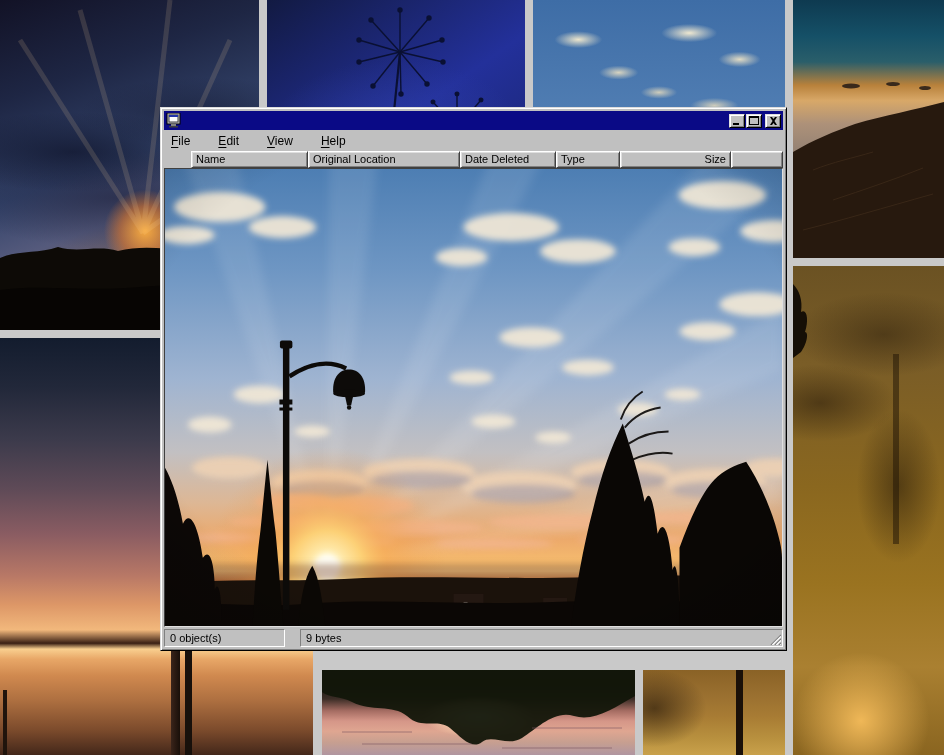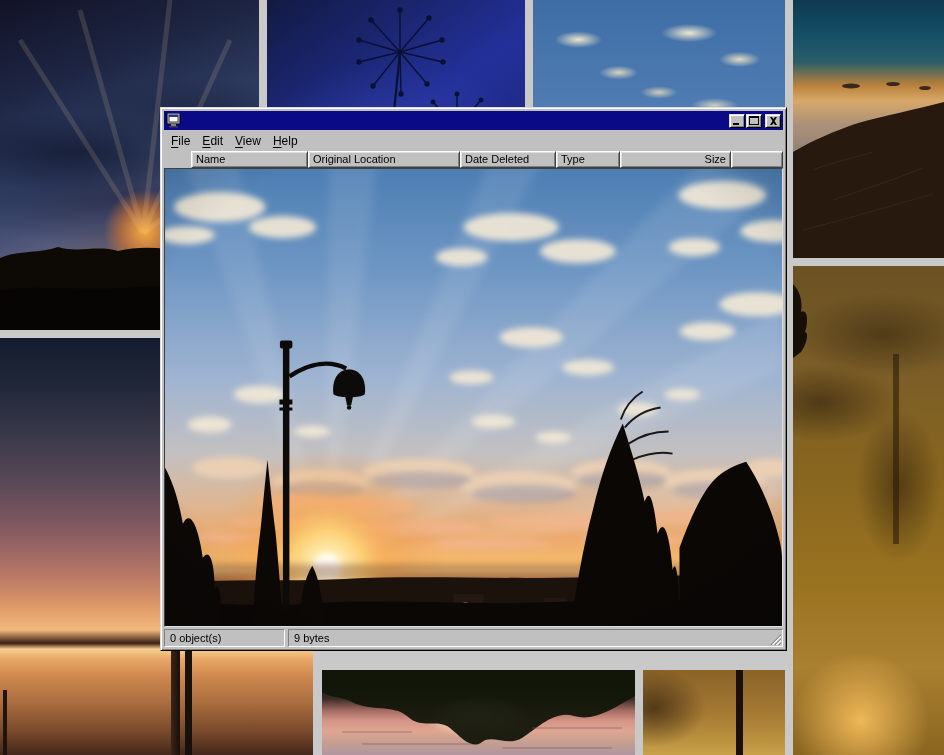--- a/index.html
+++ b/index.html
@@ -68,38 +68,38 @@
   .title-icon { width:16px; height:15px; margin-right:4px; flex:0 0 auto; }
   .title-text { color:#fff; font-size:12px; font-weight:bold; flex:1 1 auto;
     white-space:nowrap; overflow:hidden; }
   .tbtns { display:flex; align-items:center; gap:1px; }
   .tbtn { width:16px; height:14px; background:#c0c0c0; border:1px solid;
     border-color:#dfdfdf #000 #000 #dfdfdf;
     box-shadow: inset 1px 1px 0 #fff, inset -1px -1px 0 #808080;
     display:flex; align-items:center; justify-content:center; padding:0; }
   .tbtn.close { margin-left:2px; }
 
-  .menubar { height:21px; display:flex; align-items:center; padding:1px 1px 0 1px; flex:0 0 auto; }
+  .menubar { height:21px; display:flex; align-items:center; padding:1px 1px 0 1px; flex:0 0 auto;gap:16px; }
   .menu-item { font-size:12px; color:#000; padding:2px 6px; cursor:default; }
   .menu-item u { text-underline-offset:2px; }
 
   .headerrow { height:17px; display:flex; flex:0 0 auto; background:#c0c0c0;margin-left:27px; }
   .hbtn { height:17px; background:#c0c0c0; border:1px solid;
     border-color:#fff #404040 #404040 #fff;
     box-shadow: inset 1px 1px 0 #dfdfdf, inset -1px -1px 0 #808080;
     font-size:11px; color:#000; padding:1px 4px 0 4px; white-space:nowrap;
     overflow:hidden; flex:0 0 auto; }
   .hbtn.right { text-align:right; }
   .hbtn.fill { flex:1 1 auto; }
 
   .client { flex:1 1 auto; position:relative; border:1px solid;
     border-color:#404040 #dfdfdf #dfdfdf #404040; background:#8aa5c0; overflow:hidden; }
   .client svg { display:block; width:100%; height:100%; }
 
-  .statusbar { height:20px; flex:0 0 auto; display:flex; gap:3px; padding-top:2px; }
+  .statusbar { height:20px; flex:0 0 auto; display:flex; gap:15px; padding-top:2px; }
   .spanel { background:#c0c0c0; border:1px solid; border-color:#808080 #fff #fff #808080;
     font-size:11px; color:#000; padding:2px 4px 0 5px; white-space:nowrap; position:relative; }
   .spanel.one { width:121px; flex:0 0 auto; }
   .spanel.two { flex:1 1 auto; }
   .grip { position:absolute; right:1px; bottom:1px; width:12px; height:12px; }
 </style>
 </head>
 <body>
 
 <div class="desktop">

